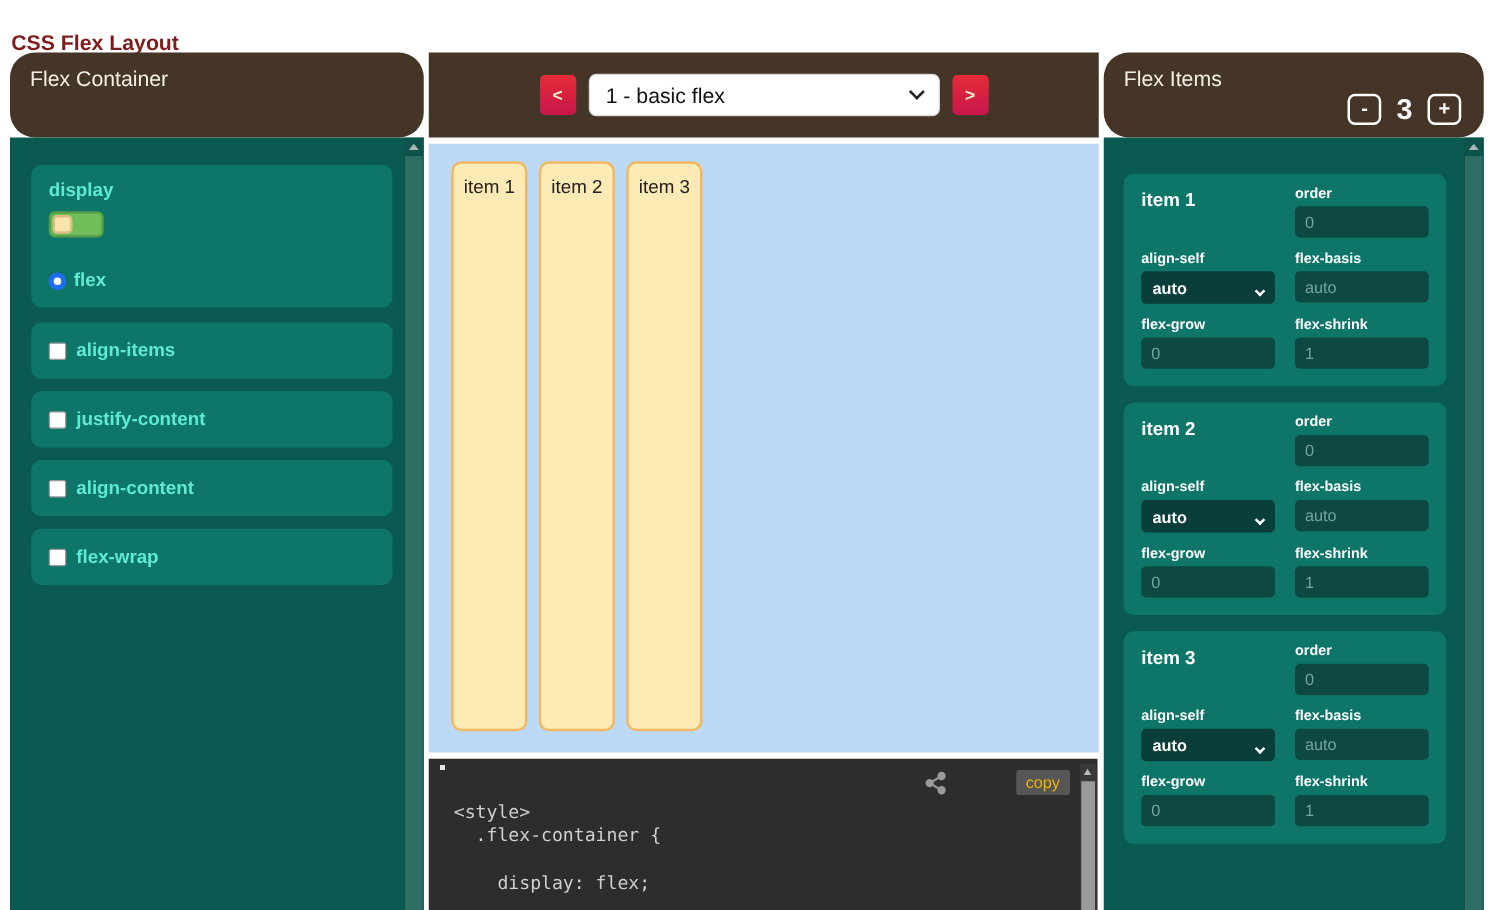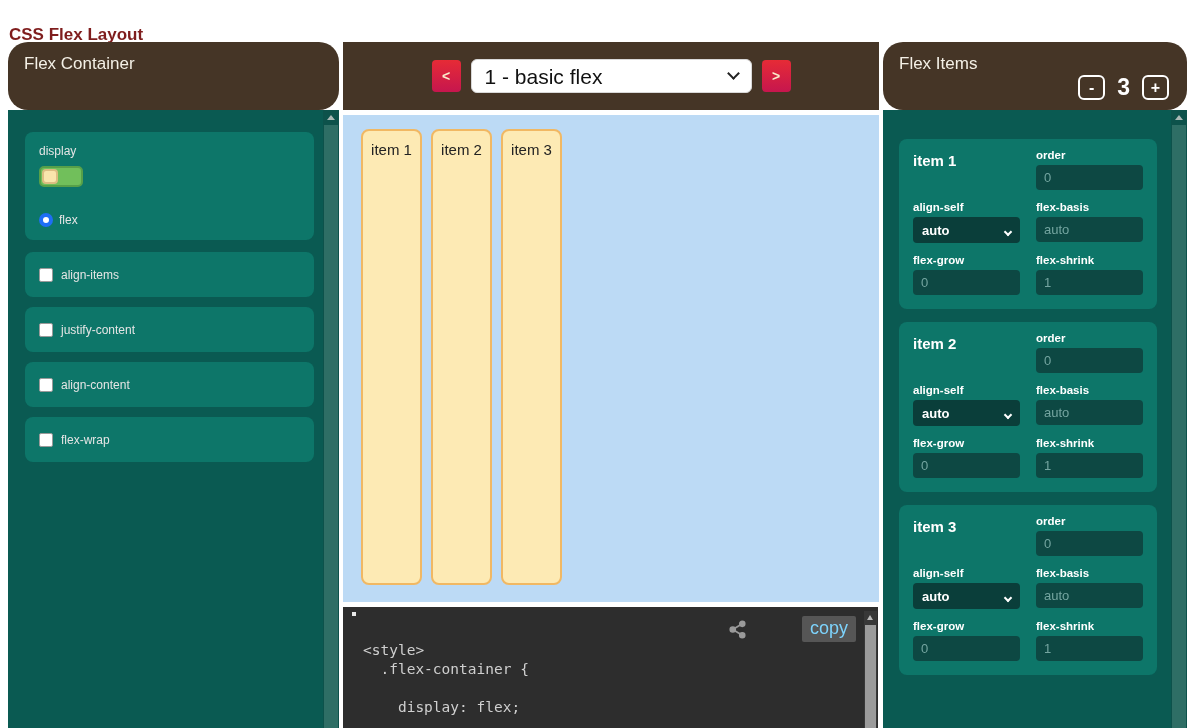--- a/index.html
+++ b/index.html
@@ -47,21 +47,21 @@
   }
   .vscroll .thumb {
     position:absolute; top:15px; bottom:0; left:1px; right:1px; background:#2e6e65;
   }
   
   .lcard {
     background:#0d7669; border-radius:8px; margin:0 25px 10px 17px; width:289px;
   }
   .display-card { margin-top:22px; margin-bottom:12px; padding:12px 14px 13px; }
   .display-label, .prop-label, .radio-label {
-    color:#e5e5e5; font-weight:normal; font-size:12px;
+    color:#5eead4; font-weight:bold; font-size:15px;
   }
   .toggle {
     margin-top:8px; width:44px; height:21px; background:#71bf5b;
     border:2px solid #57a049; border-radius:5px; cursor:pointer;
   }
   .toggle .knob {
     width:16px; height:15px; margin:1px; background:#f9e5ac;
     border:2px solid #dcbd82; border-radius:4px;
   }
   .radio-row { margin-top:26px; display:flex; align-items:center; gap:6px; }
@@ -82,21 +82,21 @@
   .nav-btn {
     width:29px; height:32px; border:none; border-radius:4px; cursor:pointer;
     background:linear-gradient(180deg,#e62b36,#c6164e);
     color:#fbeccb; font-size:14px; font-weight:bold;
     font-family:"Liberation Sans",sans-serif;
   }
   .select-wrap { position:relative; }
   .example-select {
     appearance:none; -webkit-appearance:none;
     width:281px; height:34px; border:1px solid #d8d8d8; border-radius:6px;
-    background:#fff; color:#111; font-size:21px; padding:0 30px 0 13px;
+    background:#fff; color:#111; font-size:17px; padding:0 30px 0 13px;
     font-family:"Liberation Sans",sans-serif; cursor:pointer;
   }
   .chev {
     position:absolute; pointer-events:none; width:9px; height:9px;
     border-right:2.5px solid #222; border-bottom:2.5px solid #222;
     transform:rotate(45deg); right:14px; top:10px;
   }
   
   #demo {
     position:absolute; left:343px; top:115px; width:536px; height:487px;
@@ -115,22 +115,22 @@
   }
   .cursor-dot { position:absolute; left:9px; top:5px; width:4px; height:4px; background:#e8e8e8; }
   .code-lines { margin-top:34px; padding-left:20px; }
   .code-line {
     font-family:"DejaVu Sans Mono", monospace; font-size:14.5px; line-height:19px;
     color:#cfcfcf; white-space:pre; height:19px;
   }
   .code-toolbar { position:absolute; top:9px; right:22px; display:flex; align-items:center; gap:9px; }
   .share-icon { width:19px; height:19px; cursor:pointer; }
   .copy-btn {
-    background:#565656; color:#7dd3fc; border:none; border-radius:2px;
-    font-size:18px; padding:2px 8px 3px; cursor:pointer;
+    background:#565656; color:#eab308; border:none; border-radius:2px;
+    font-size:13px; padding:2px 8px 3px; cursor:pointer;
     font-family:"Liberation Sans",sans-serif;
     margin-left:46px;
   }
   .code-scroll { position:absolute; right:1px; top:4px; bottom:0; width:13px; background:#383838; }
   .code-scroll .arrow-up {
     position:absolute; top:4px; left:3px; width:0; height:0;
     border-left:3.5px solid transparent; border-right:3.5px solid transparent;
     border-bottom:5px solid #b9b9b9;
   }
   .code-scroll .thumb { position:absolute; top:14px; bottom:0; left:1px; right:1px; background:#9b9b9b; }

